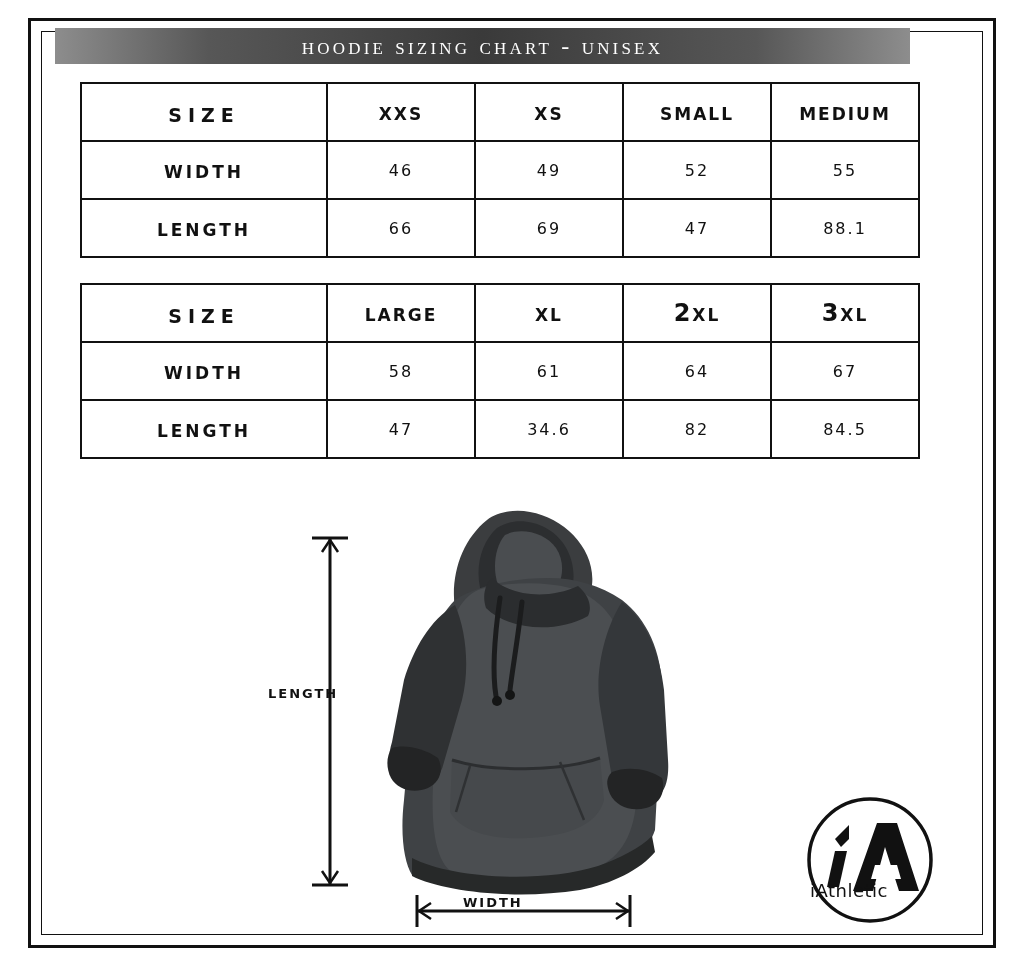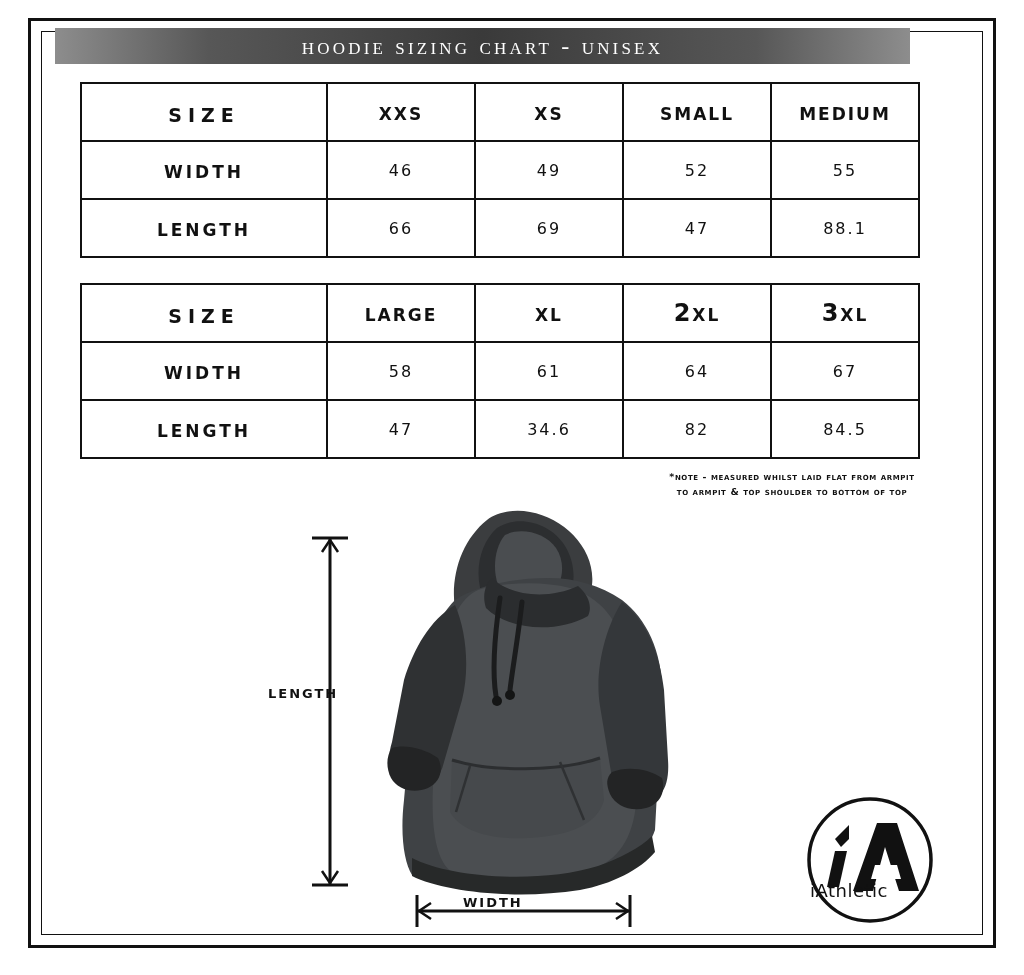--- a/index.html
+++ b/index.html
@@ -235,24 +235,20 @@
     <tr>
       <td class="col-label row-label">LENGTH</td>
       <td class="col-val cell-val">47</td>
       <td class="col-val cell-val">34.6</td>
       <td class="col-val cell-val">82</td>
       <td class="col-val cell-val">84.5</td>
     </tr>
   </tbody>
     </table>
 
-  <div class="note">
-    <div>*NOTE - MEASURED WHILST LAID FLAT FROM ARMPIT</div>
-    <div>TO ARMPIT &amp; TOP SHOULDER TO BOTTOM OF TOP</div>
-  </div>
 
   <svg class="diagram" viewBox="0 0 1024 975">
 
     <g stroke="#111" stroke-width="3" fill="none">
       <line x1="330" y1="538" x2="330" y2="885"></line>
       <line x1="312" y1="538" x2="348" y2="538"></line>
       <line x1="312" y1="885" x2="348" y2="885"></line>
       <polyline points="322,552 330,540 338,552" stroke-width="2.5"></polyline>
       <polyline points="322,871 330,883 338,871" stroke-width="2.5"></polyline>
     </g>

